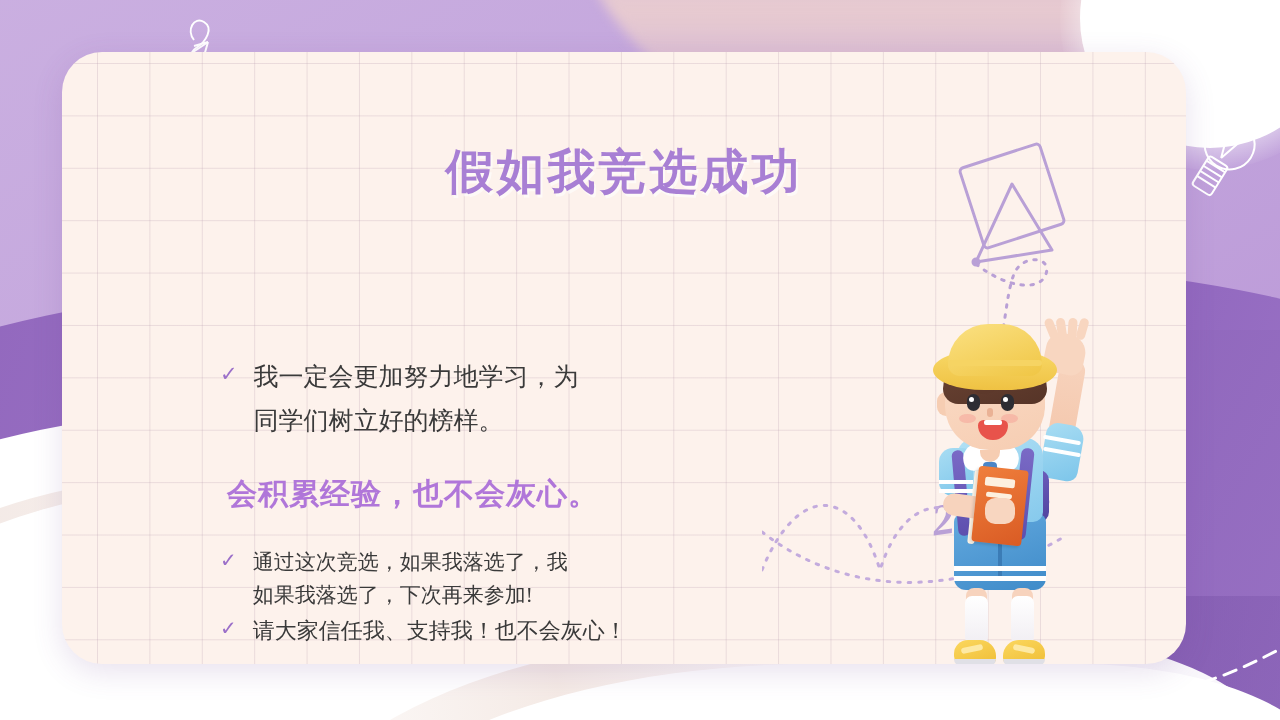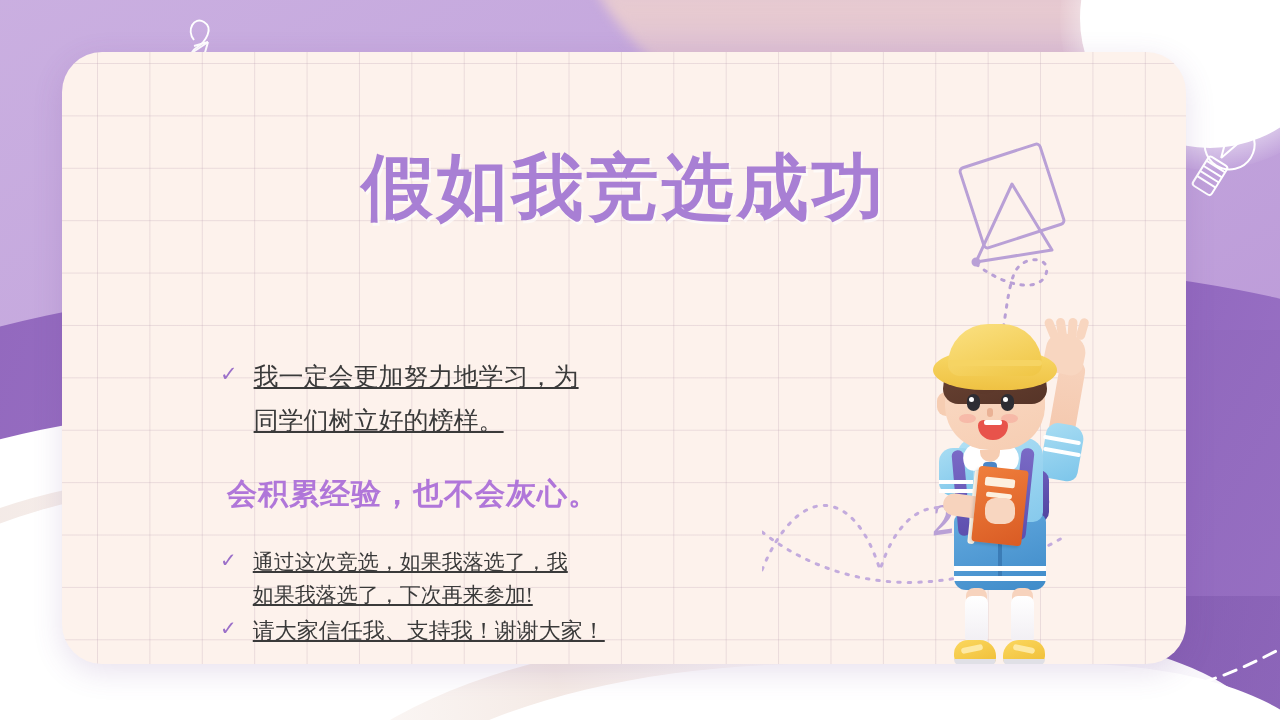--- a/index.html
+++ b/index.html
@@ -164,21 +164,21 @@
   .num-1 { font-size: 40px; left: 44px; top: 56px; transform: rotate(10deg); }
 
   
   .title {
     position: absolute;
     left: 0; right: 0; top: 88px;
     text-align: center;
     color: #a87fd4;
     font-family: "Liberation Sans", sans-serif;
     font-weight: 700;
-    font-size: 72px;
+    font-size: 48px;
     letter-spacing: 3px;
     text-shadow: 2px 3px 0 rgba(255,255,255,.6);
   }
   .subtitle {
     position: absolute;
     left: 165px; top: 228px;
     color: #b08fd8;
     font-family: "Liberation Sans", sans-serif;
     font-weight: 700;
     font-size: 28px;
@@ -204,21 +204,21 @@
   .check {
     color: #9b6fc9;
     font-size: 20px;
     line-height: 1.45;
     flex: 0 0 auto;
   }
   .bullet-1 { left: 158px; top: 303px; font-size: 25px; line-height: 1.76; }
   .bullet-1 .check { font-size: 21px; line-height: 1.9; }
   .bullet-2 { left: 158px; top: 494px; font-size: 21px; line-height: 1.55; }
   .bullet-3 { left: 158px; top: 562px; font-size: 22px; line-height: 1.5; }
-  .bullet .txt span { display: block; white-space: nowrap; text-decoration: underline; }
+  .bullet .txt span { display: block; white-space: nowrap; }
 
   
   .kid { position: absolute; left: 855px; top: 268px; width: 210px; height: 370px; }
   .kid * { position: absolute; }
 
   .k-arm-up {
     width: 26px; height: 96px; left: 136px; top: 38px;
     background: linear-gradient(180deg, #f7d3bd, #f4c6ab);
     border-radius: 14px; transform: rotate(10deg);
   }
@@ -456,21 +456,21 @@
       <span class="check">✓</span>
       <span class="txt">
         <span>通过这次竞选，如果我落选了，我</span>
         <span>如果我落选了，下次再来参加!</span>
       </span>
     </div>
 
     <div class="bullet bullet-3">
       <span class="check">✓</span>
       <span class="txt">
-        <span>请大家信任我、支持我！谢谢大家！</span>
+        <span>请大家信任我、支持我！也不会灰心！</span>
       </span>
     </div>
 
     <div class="kid">
       <div class="k-bag"></div>
       <div class="k-arm-up"></div>
       <div class="k-hand"></div>
       <div class="k-finger k-f1"></div>
       <div class="k-finger k-f2"></div>
       <div class="k-finger k-f3"></div>

